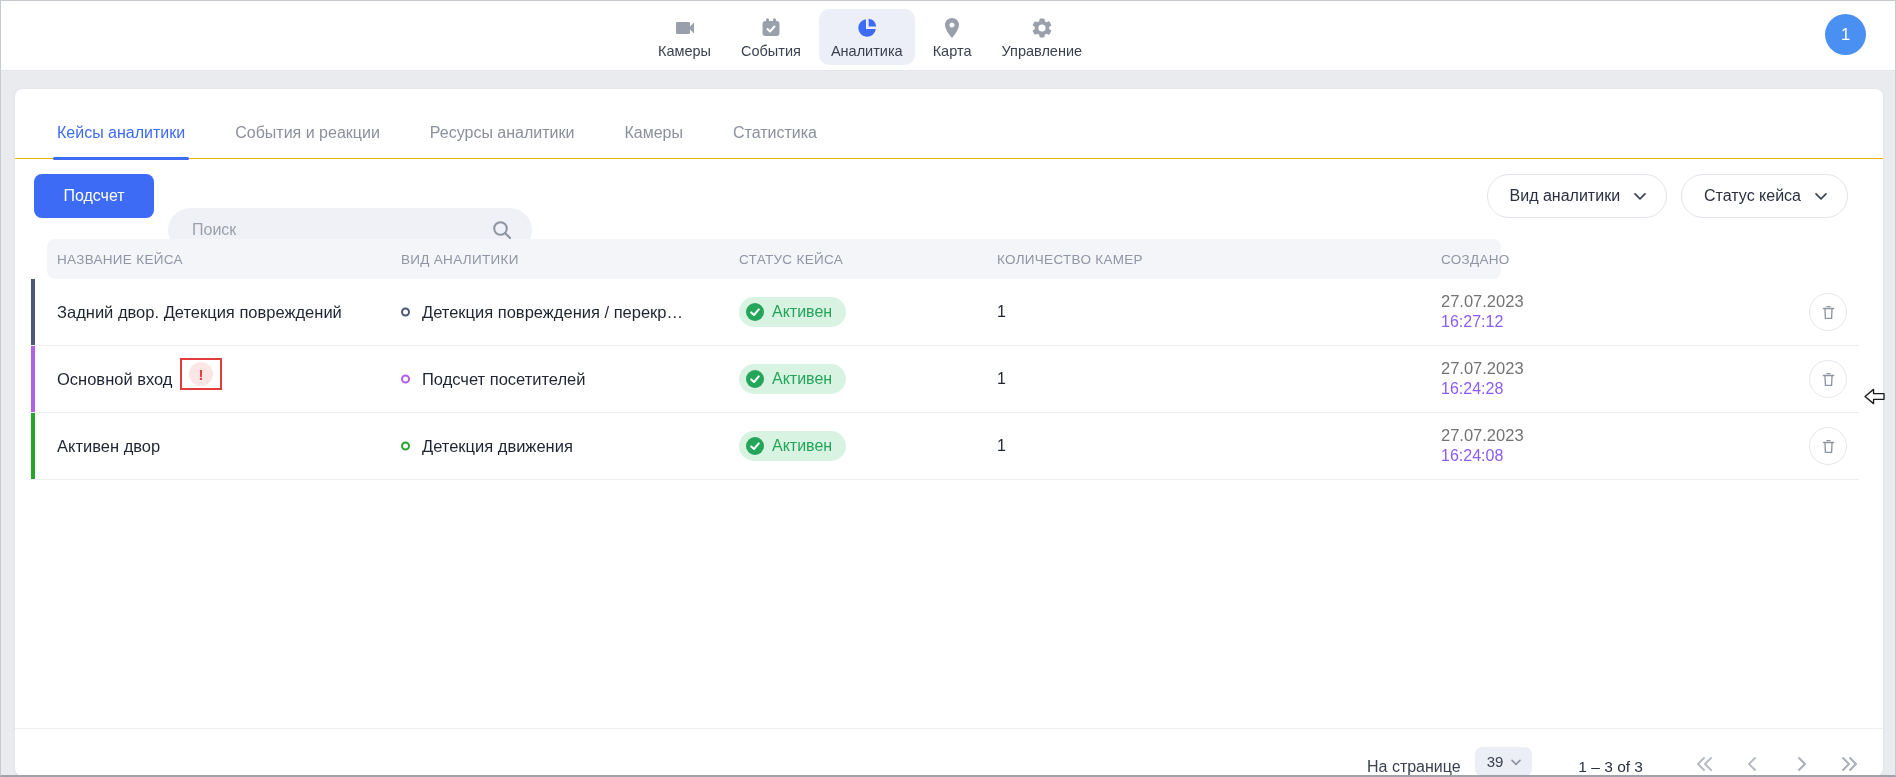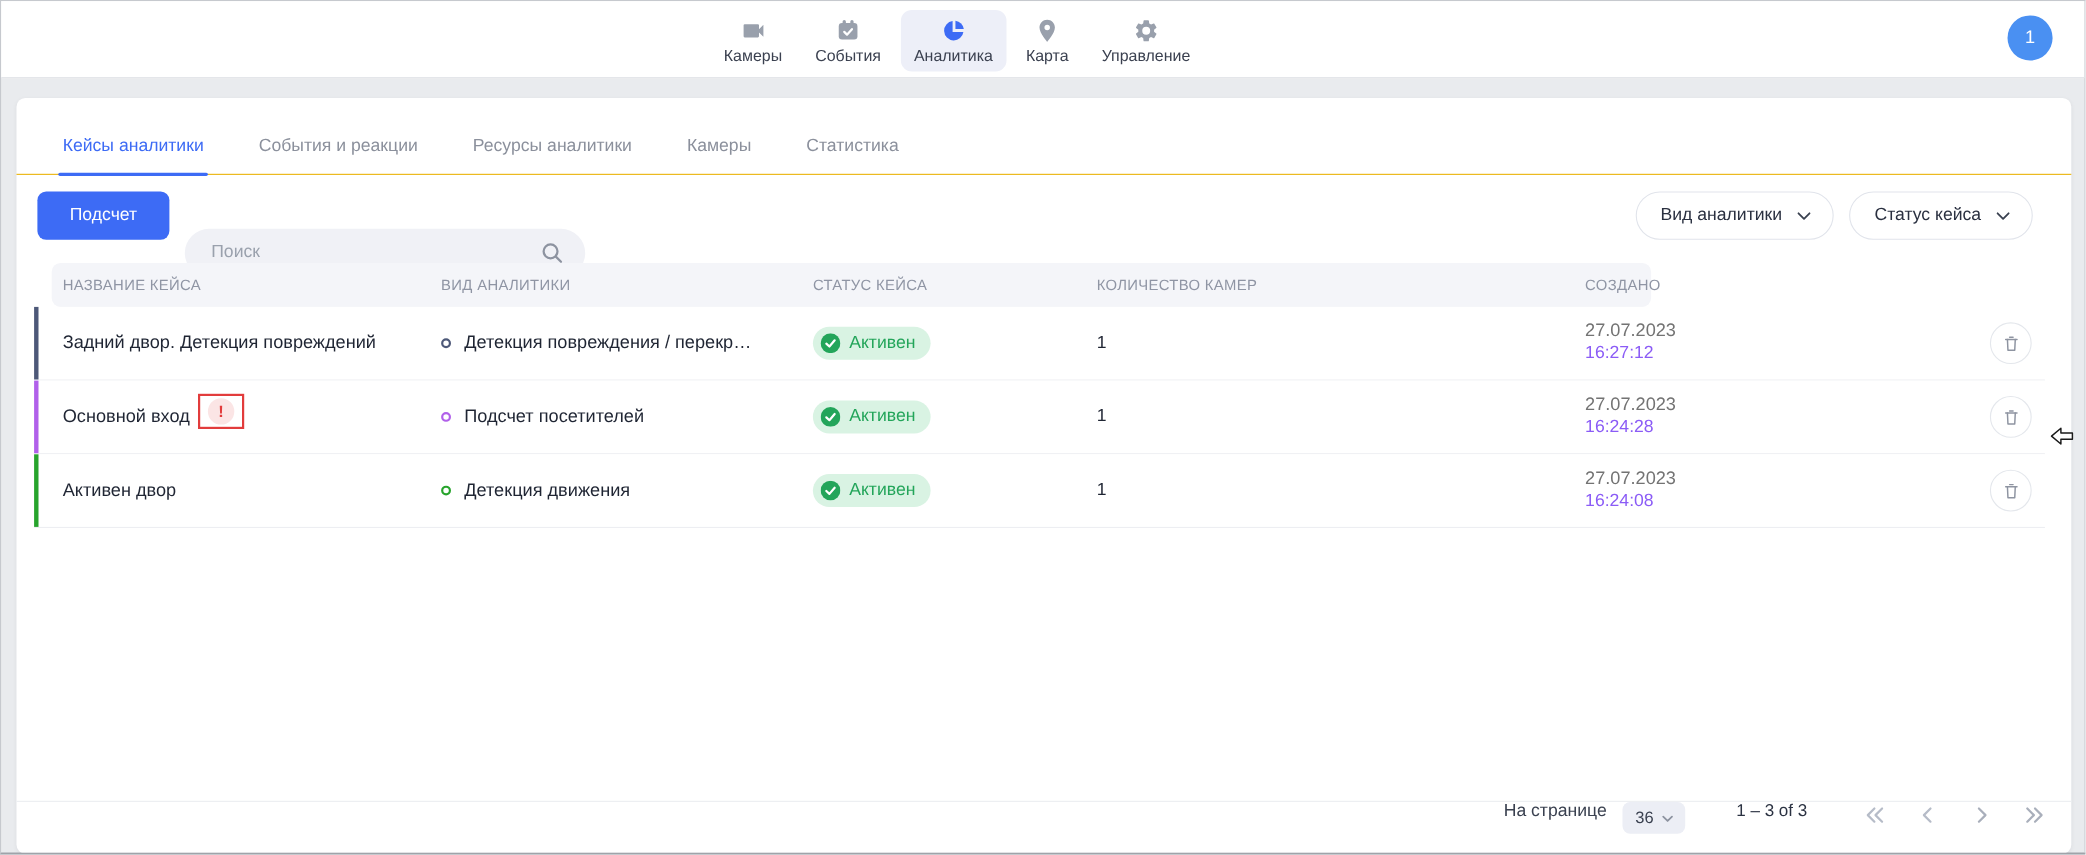--- a/index.html
+++ b/index.html
@@ -65,21 +65,21 @@
   .badge svg{width:18px;height:18px;display:block;}
   .cell.cameras{left:966px;font-size:16px;}
   .cell.created{left:1410px;line-height:1.3;}
   .created .date{font-weight:500;color:#737373;font-size:16.5px;}
   .created .time{color:#8b5cf6;font-size:16px;}
   .trash-btn{position:absolute;right:12px;top:50%;transform:translateY(-50%);width:38px;height:38px;border-radius:50%;
     border:1px solid #e4e7ec;background:#fff;display:flex;align-items:center;justify-content:center;cursor:pointer;}
   .trash-btn svg{width:19px;height:19px;}
   
   .pagination{position:absolute;left:0;right:0;top:639px;height:48px;border-top:1px solid #eceef1;
-    display:flex;align-items:flex-start;justify-content:flex-end;padding-right:22px;}
+    display:flex;align-items:flex-end;justify-content:flex-end;padding-right:22px;}
   .pp-label{font-size:16px;color:#3a4150;margin-right:14px;}
   .per-page{height:29px;padding:0 8px 0 12px;background:#eceef5;border:0;border-radius:7px;display:flex;align-items:center;
     gap:5px;font-size:15px;color:#3a4150;cursor:pointer;}
   .per-page .chev{width:16px;height:16px;}
   .range{font-size:15.5px;color:#2b3242;margin-left:46px;}
   .pager{display:flex;gap:24px;margin-left:50px;align-items:center;}
   .pager-btn{width:24px;height:24px;border:0;background:transparent;padding:0;cursor:pointer;color:#b6bcc8;}
   .pager-btn.fwd{color:#a9afbb;}
   .pager-btn svg{width:24px;height:24px;display:block;}
   
@@ -287,21 +287,21 @@
               <path d="M7.5 7l.6 12.5h7.8L16.5 7"></path>
             </svg>
         </button>
       </div>
 
     </div>
 
     <div class="pagination">
       <span class="pp-label">На странице</span>
       <button class="per-page">
-        <span>36</span>
+        <span>39</span>
         <span class="chev">
           <svg viewBox="0 0 24 24" fill="none" stroke="#8d93a0" stroke-width="2.4" stroke-linecap="round" stroke-linejoin="round">
               <polyline points="6,9.5 12,15.5 18,9.5"></polyline>
             </svg>
         </span>
       </button>
       <span class="range">1 – 3 of 3</span>
       <div class="pager">
         <button class="pager-btn">
           <svg viewBox="0 0 24 24" fill="none" stroke="currentColor" stroke-width="2" stroke-linecap="round" stroke-linejoin="round">

